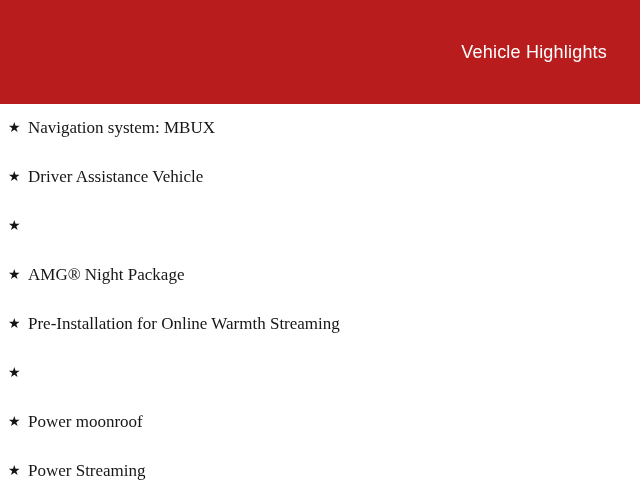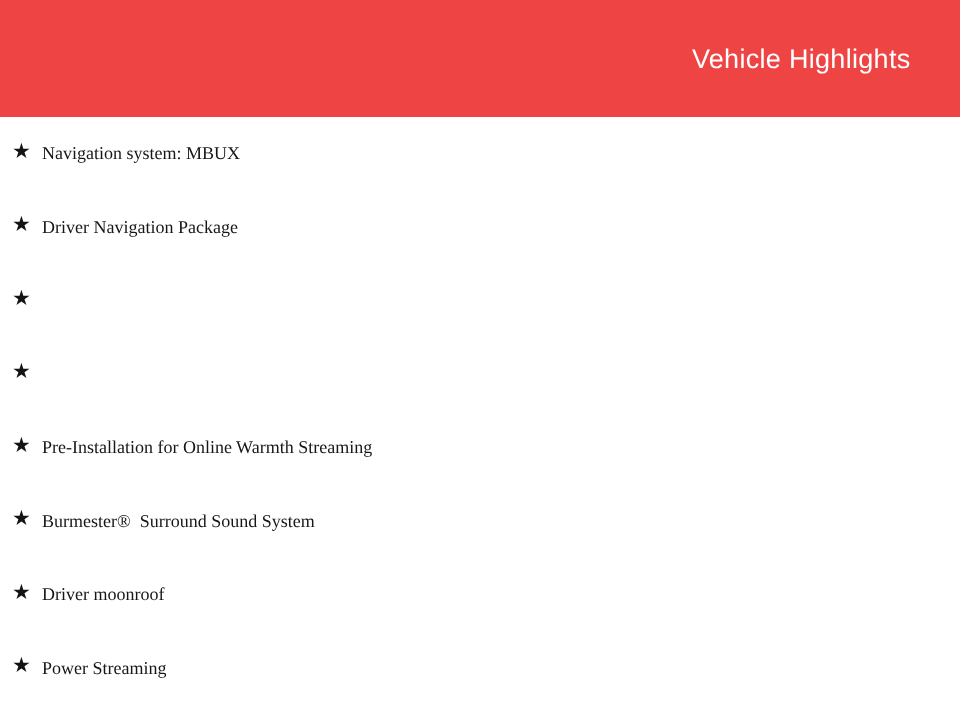--- a/index.html
+++ b/index.html
@@ -9,22 +9,22 @@
   body {
     width: 640px;
     height: 480px;
     background: #ffffff;
     overflow: hidden;
     font-family: "Liberation Serif", serif;
   }
   .header {
     box-sizing: border-box;
     width: 640px;
-    height: 78px;
-    background: #ef4444;
+    height: 104px;
+    background: #b91c1c;
     display: flex;
     align-items: center;
     justify-content: flex-end;
     padding-right: 33px;
   }
   .header-title {
     color: #ffffff;
     font-family: "Liberation Sans", sans-serif;
     font-size: 18px;
     font-weight: 400;
@@ -44,21 +44,21 @@
     height: 16px;
   }
   .star {
     width: 20px;
     font-size: 14px;
     line-height: 16px;
     color: #141414;
     flex: 0 0 20px;
   }
   .label {
-    font-size: 12px;
+    font-size: 17px;
     line-height: 16px;
     color: #161616;
     white-space: pre-wrap;
   }
 </style>
 </head>
 <body>
 
 <div class="header">
   <span class="header-title">Vehicle Highlights</span>
@@ -66,43 +66,43 @@
 
 <div class="highlights-list">
 
     <div class="row">
       <span class="star">★</span>
       <span class="label">Navigation system: MBUX</span>
     </div>
 
     <div class="row">
       <span class="star">★</span>
-      <span class="label">Driver Navigation Package</span>
+      <span class="label">Driver Assistance Vehicle</span>
     </div>
 
     <div class="row">
       <span class="star">★</span>
     </div>
 
     <div class="row">
       <span class="star">★</span>
+      <span class="label">AMG® Night Package</span>
     </div>
 
     <div class="row">
       <span class="star">★</span>
       <span class="label">Pre-Installation for Online Warmth Streaming</span>
     </div>
 
     <div class="row">
       <span class="star">★</span>
-      <span class="label">Burmester®  Surround Sound System</span>
     </div>
 
     <div class="row">
       <span class="star">★</span>
-      <span class="label">Driver moonroof</span>
+      <span class="label">Power moonroof</span>
     </div>
 
     <div class="row">
       <span class="star">★</span>
       <span class="label">Power Streaming</span>
     </div>
   </div>
 
 </body></html>

